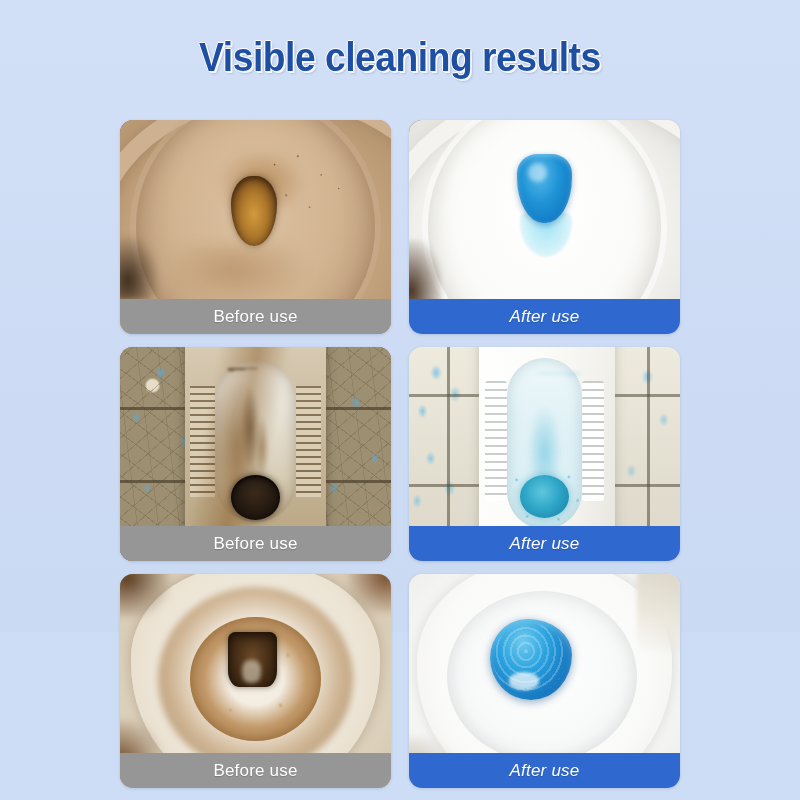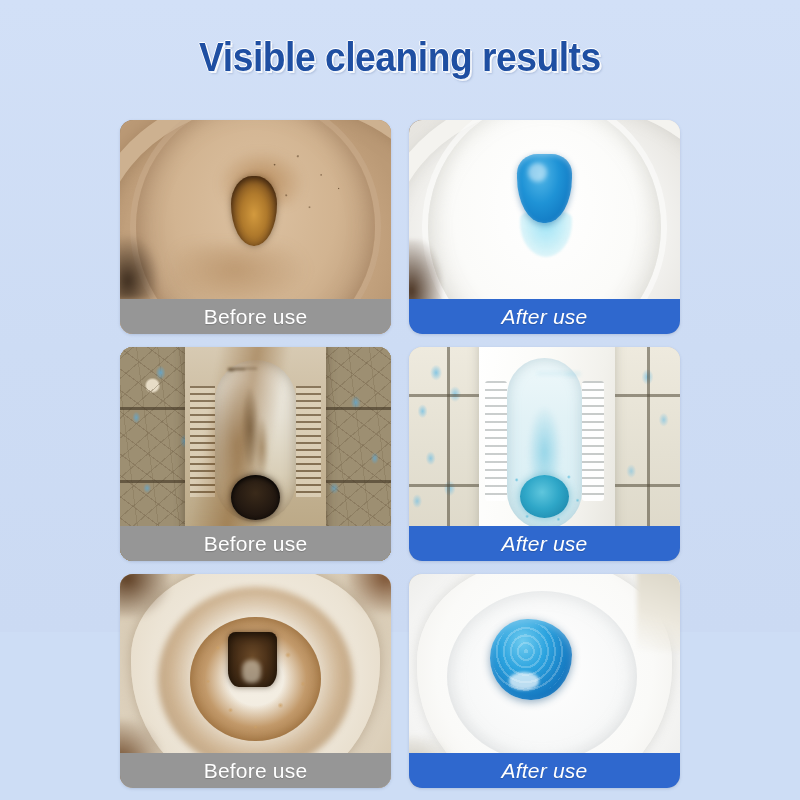--- a/index.html
+++ b/index.html
@@ -78,21 +78,21 @@
   .label {
     position: absolute;
     left: 0;
     bottom: 0;
     width: 100%;
     height: 35px;
     display: flex;
     align-items: center;
     justify-content: center;
     color: #ffffff;
-    font-size: 21px;
+    font-size: 17px;
     letter-spacing: 0.2px;
     text-shadow: 0 1px 1px rgba(0,0,0,0.18);
   }
   .label.before { background: #969696; }
   .label.after  { background: #2f68ce; font-style: italic; }
 
   
 
   
   .p-r1b {

